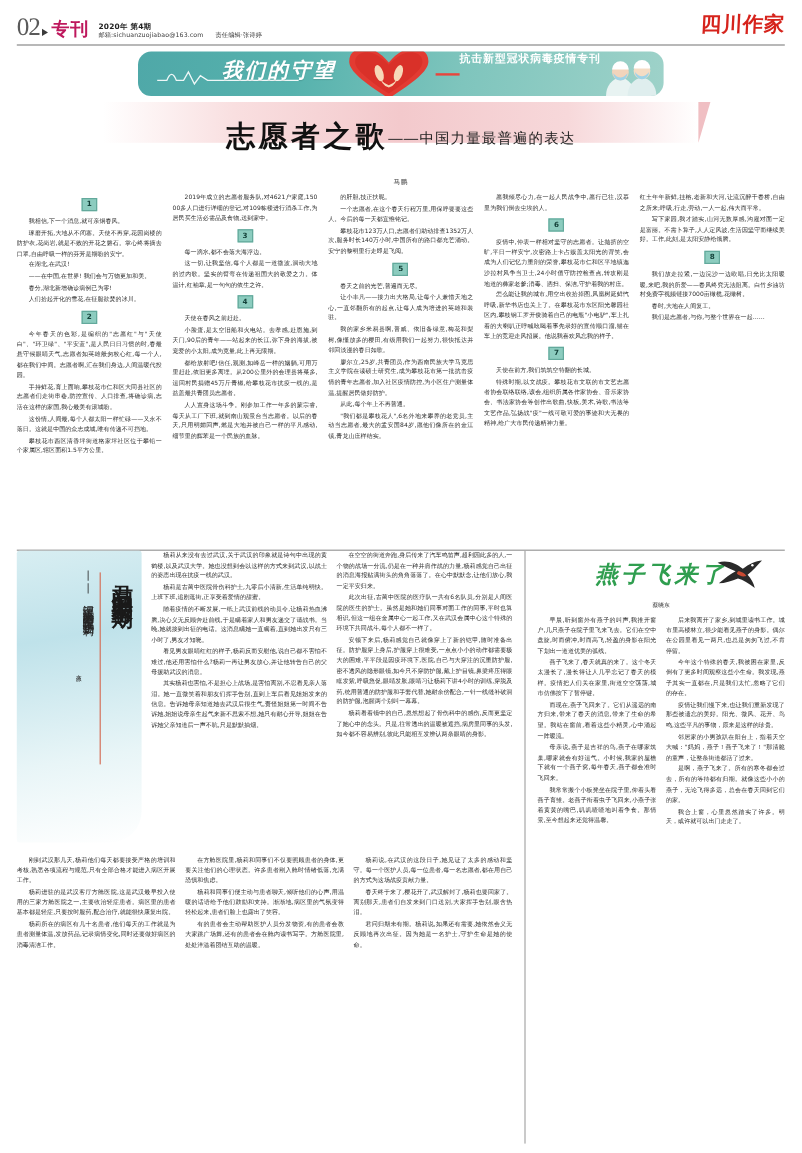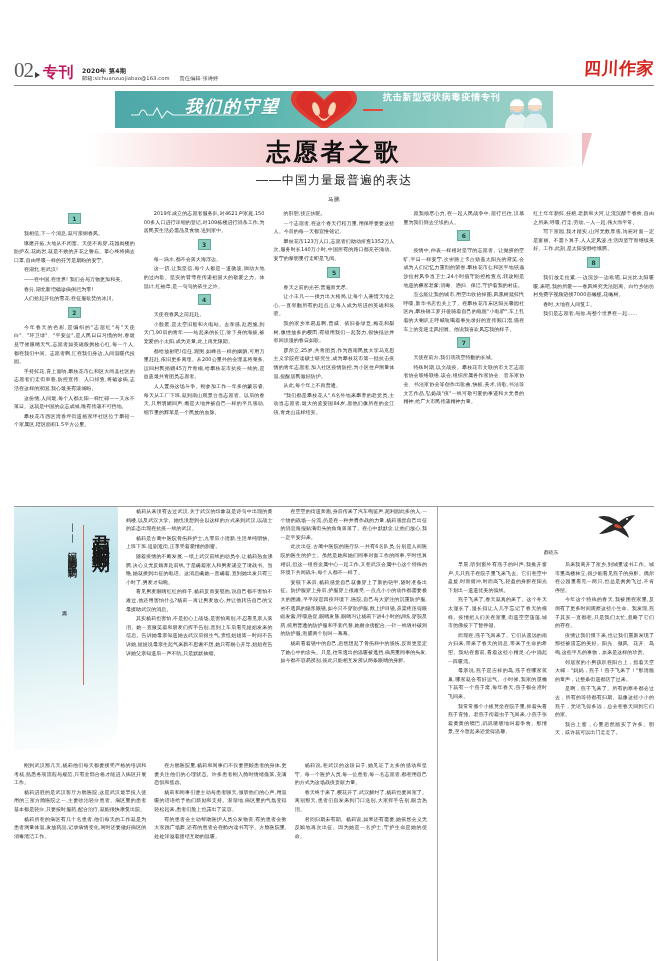--- a/index.html
+++ b/index.html
@@ -13,21 +13,20 @@
   .page { width: 668px; height: 961px; position: relative; padding: 0 14px; }
 
   
   .masthead {
     position: relative;
     height: 38px;
     display: flex;
     align-items: flex-end;
     padding-bottom: 3px;
     border-bottom: 1.2px solid #8a8a8a;
-    margin-top: 48px;
   }
   .folio-num {
     font-family: "Liberation Serif", "DejaVu Serif", serif;
     font-size: 21px;
     color: #5a5a5a;
     letter-spacing: -1px;
     line-height: 1;
     padding-bottom: 1px;
   }
   .folio-arrow {
@@ -60,21 +59,21 @@
     transform: skewX(-3deg);
   }
 
   
   .banner-wrap { margin-top: 5px; display: flex; justify-content: center; }
   .banner {
     position: relative;
     width: 438px; height: 37px;
     background: linear-gradient(100deg,#4fa8a8 0%, #56b2ad 30%, #7fc5bd 62%, #9ed2c9 100%);
     overflow: hidden;
-    display: flex; align-items: center;
+    display: flex; align-items: center; border-radius: 11px;
   }
   .banner .ekg {
     position: absolute; left: 14px; top: 10px;
     width: 120px; height: 18px;
   }
   .banner-title {
     position: absolute; left: 70px; top: 4px;
     font-family: "DejaVu Sans", sans-serif;
     font-weight: bold; font-size: 17px; color: #ffffff;
     font-style: italic; letter-spacing: 2px;
@@ -92,21 +91,21 @@
   }
   .banner-dash {
     position: absolute; left: 248px; top: 18px;
     width: 20px; height: 2px; background: #e8453c;
   }
   .medics { position: absolute; right: 4px; bottom: 0; width: 46px; height: 34px; }
 
   
   .headline-zone {
     position: relative; margin-top: 5px; height: 58px;
-    display: flex; flex-direction: column; align-items: center; justify-content: center;
+    display: flex; flex-direction: row; align-items: center; justify-content: center;
   }
   .headline-bg {
     position: absolute; left: 72px; right: 72px; top: 0; height: 34px;
     background: linear-gradient(90deg,#ffffff 0%, #f9dfe0 22%, #f3c9cc 50%, #f7d8da 78%, #ffffff 100%);
   }
   .headline-bg:after {
     content:''; position:absolute; right:-10px; top:0;
     border-top: 34px solid #f0bfc3; border-right: 10px solid transparent;
   }
   .headline {
@@ -366,20 +365,21 @@
         <div class="col">
           <p class="ptext">杨莉说,在武汉的这段日子,她见证了太多的感动和坚守。每一个医护人员,每一位患者,每一名志愿者,都在用自己的方式为这场战疫贡献力量。</p>
           <p class="ptext">春天终于来了,樱花开了,武汉解封了,杨莉也要回家了。离别那天,患者们自发来到门口送别,大家挥手告别,眼含热泪。</p>
           <p class="ptext">君问归期未有期。杨莉说,如果还有需要,她依然会义无反顾地再次出征。因为她是一名护士,守护生命是她的使命。</p>
         </div>
       </div>
     </div>
 
     <div class="bottom-right">
       <div class="swallow-title-row">
+        <div class="swallow-title">燕子飞来了</div>
         <svg class="swallow-icon" viewBox="0 0 40 26">
           <path d="M2,4 C10,1 18,5 23,9 C28,5 34,2 39,2 C35,6 31,11 27,14 C30,17 32,21 33,25 C28,21 23,18 19,17 C14,19 8,21 3,21 C8,17 13,13 17,11 C12,9 6,6 2,4Z" fill="#2a2a2a"></path>
           <path d="M19,11 C22,11 25,13 26,15 C23,16 20,15 18,13Z" fill="#c94a32"></path>
           <circle cx="31" cy="6" r="1" fill="#ffffff"></circle>
         </svg>
       </div>
       <div class="r-byline">蔡晓东</div>
       <div class="r-cols">
         <div class="col">
           <p class="ptext">早晨,听到窗外有燕子的叫声,我推开窗户,几只燕子在院子里飞来飞去。它们在空中盘旋,时而俯冲,时而高飞,轻盈的身影在阳光下划出一道道优美的弧线。</p>

